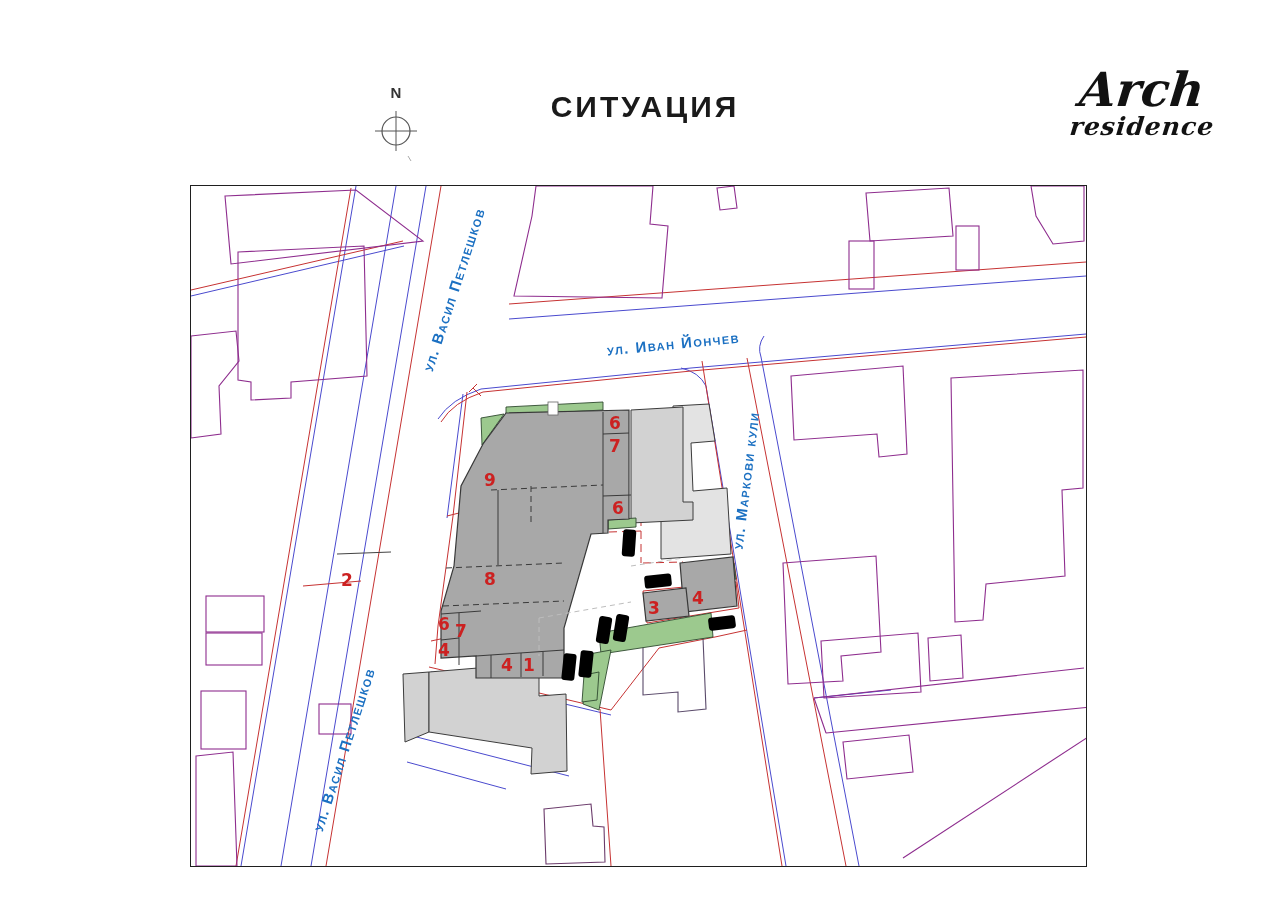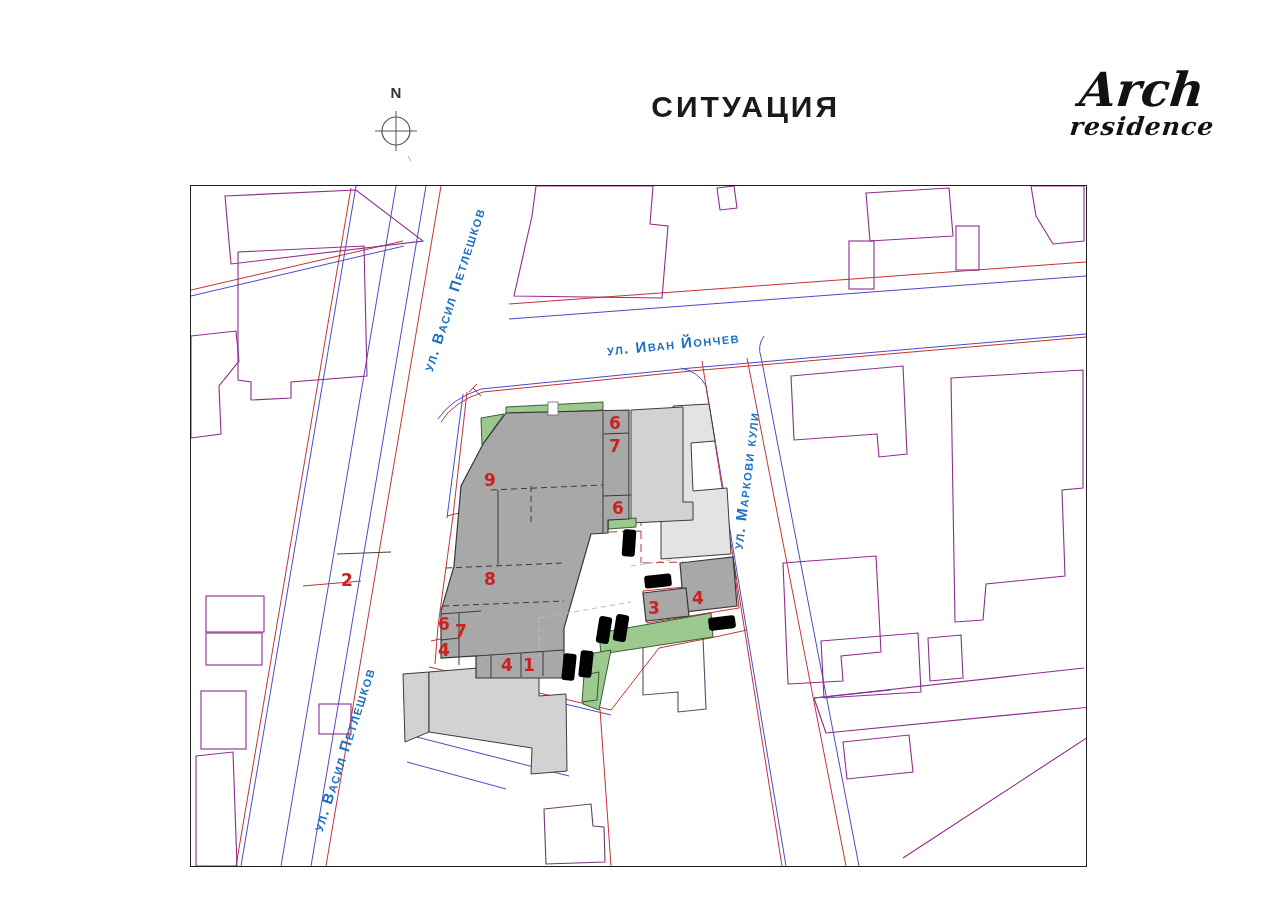--- a/index.html
+++ b/index.html
@@ -1,17 +1,17 @@
 <!DOCTYPE html>
 <html><head>
 <meta charset="utf-8">
 <style>
   html,body{margin:0;padding:0;background:#ffffff;}
   body{width:1280px;height:905px;position:relative;font-family:"Liberation Sans",sans-serif;overflow:hidden;}
-  .title{position:absolute;left:450px;top:90px;width:390px;text-align:right;
+  .title{position:absolute;left:450px;top:90px;width:390px;text-align:center;
          font-size:30px;font-weight:700;letter-spacing:3px;color:#1a1a1a;}
   .north{position:absolute;left:368px;top:84px;width:56px;text-align:center;color:#333;}
   .north .n{font-size:15px;font-weight:600;margin-bottom:2px;}
   .logo{position:absolute;left:1062px;top:66px;width:160px;text-align:center;color:#121212;
         font-family:"DejaVu Serif","Liberation Serif",serif;font-style:italic;}
   .logo .l1{font-size:47px;line-height:48px;font-weight:700;transform:skewX(-6deg);}
   .logo .l2{font-size:25px;line-height:26px;font-weight:700;letter-spacing:1px;margin-top:0px;transform:skewX(-6deg);}
   .mapframe{position:absolute;left:190px;top:185px;width:895px;height:680px;border:1.5px solid #1f1f1f;background:#ffffff;}
   svg text{user-select:none;}
   .street-label{font-family:"Liberation Sans",sans-serif;font-weight:700;font-size:15px;

